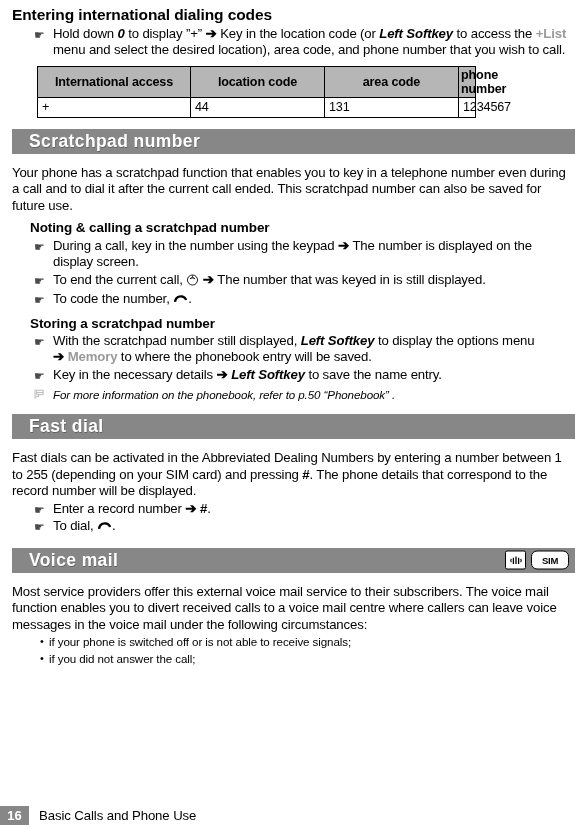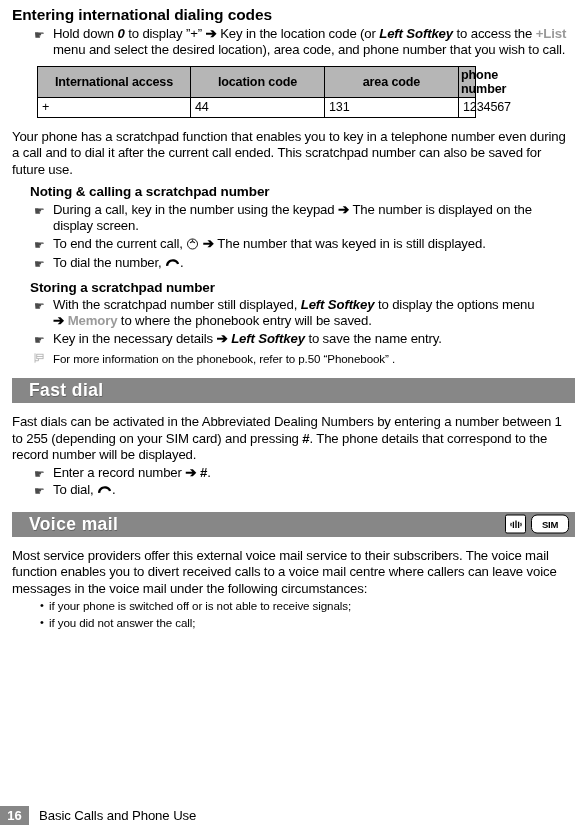--- a/index.html
+++ b/index.html
@@ -72,20 +72,21 @@
     flex: 1 1 auto;
   }
 
   
   .note-item {
     display: flex;
     align-items: flex-start;
     margin: 4px 0 0 0;
     padding-left: 22px;
     font-size: 11.6px;
+    font-style: italic;
     line-height: 15px;
     letter-spacing: -0.1px;
   }
   .note-item .note-icon {
     flex: 0 0 auto;
     width: 19px;
     margin-top: 1px;
   }
 
   
@@ -253,20 +254,23 @@
         <tr>
           <td>+</td>
           <td>44</td>
           <td>131</td>
           <td>1234567</td>
         </tr>
       </tbody>
     </table>
   </div>
 
+  <div class="band">
+    <span class="band-title">Scratchpad number</span>
+  </div>
 
   <div class="content">
     <p class="body" style="margin-top:6px">Your phone has a scratchpad function that enables you to key in a telephone number even during a call and to dial it after the current call ended. This scratchpad number can also be saved for future use.</p>
 
     <h3 class="minor-head">Noting &amp; calling a scratchpad number</h3>
 
     <div class="hand-item">
       <span class="hand-icon">☛</span>
       <span class="hand-text"><span>During a call, key in the number using the keypad </span><span class="arrow">➔</span><span> The number is displayed on the display screen.</span></span>
     </div>
@@ -275,21 +279,21 @@
       <span class="hand-icon">☛</span>
       <span class="hand-text"><span>To end the current call, </span><span class="icon-end"><svg width="13" height="13" viewBox="0 0 16 16">
               <circle cx="8" cy="8.6" r="6.2" fill="none" stroke="#000" stroke-width="1.1"></circle>
               <path d="M4.6 7.2 C5.6 4.6 10.4 4.6 11.4 7.2 L10.1 7.8 C9.3 6.1 6.7 6.1 5.9 7.8 Z" fill="#000"></path>
               <path d="M8 3.1 L8 5.0" stroke="#000" stroke-width="1"></path>
             </svg></span><span>&nbsp;</span><span class="arrow">➔</span><span> The number that was keyed in is still displayed.</span></span>
     </div>
 
     <div class="hand-item">
       <span class="hand-icon">☛</span>
-      <span class="hand-text"><span>To dial the number, </span><span class="icon-dial"><svg width="15" height="12" viewBox="0 0 18 12">
+      <span class="hand-text"><span>To code the number, </span><span class="icon-dial"><svg width="15" height="12" viewBox="0 0 18 12">
               <path d="M1.3 9.6 C1.0 5.0 5.0 1.6 9.3 1.6 C13.2 1.6 16.4 3.9 16.9 7.0 L14.3 7.6 C13.7 5.6 11.7 4.3 9.3 4.3 C6.3 4.3 4.0 6.5 4.0 9.3 Z" fill="#000"></path>
             </svg></span><span>.</span></span>
     </div>
 
     <h3 class="minor-head">Storing a scratchpad number</h3>
 
     <div class="hand-item">
       <span class="hand-icon">☛</span>
       <span class="hand-text"><span>With the scratchpad number still displayed, </span><span class="bi">Left Softkey</span><span> to display the options menu </span><span class="arrow">➔</span><span>&nbsp;</span><span class="grey-b">Memory</span><span> to where the phonebook entry will be saved.</span></span>
     </div>

